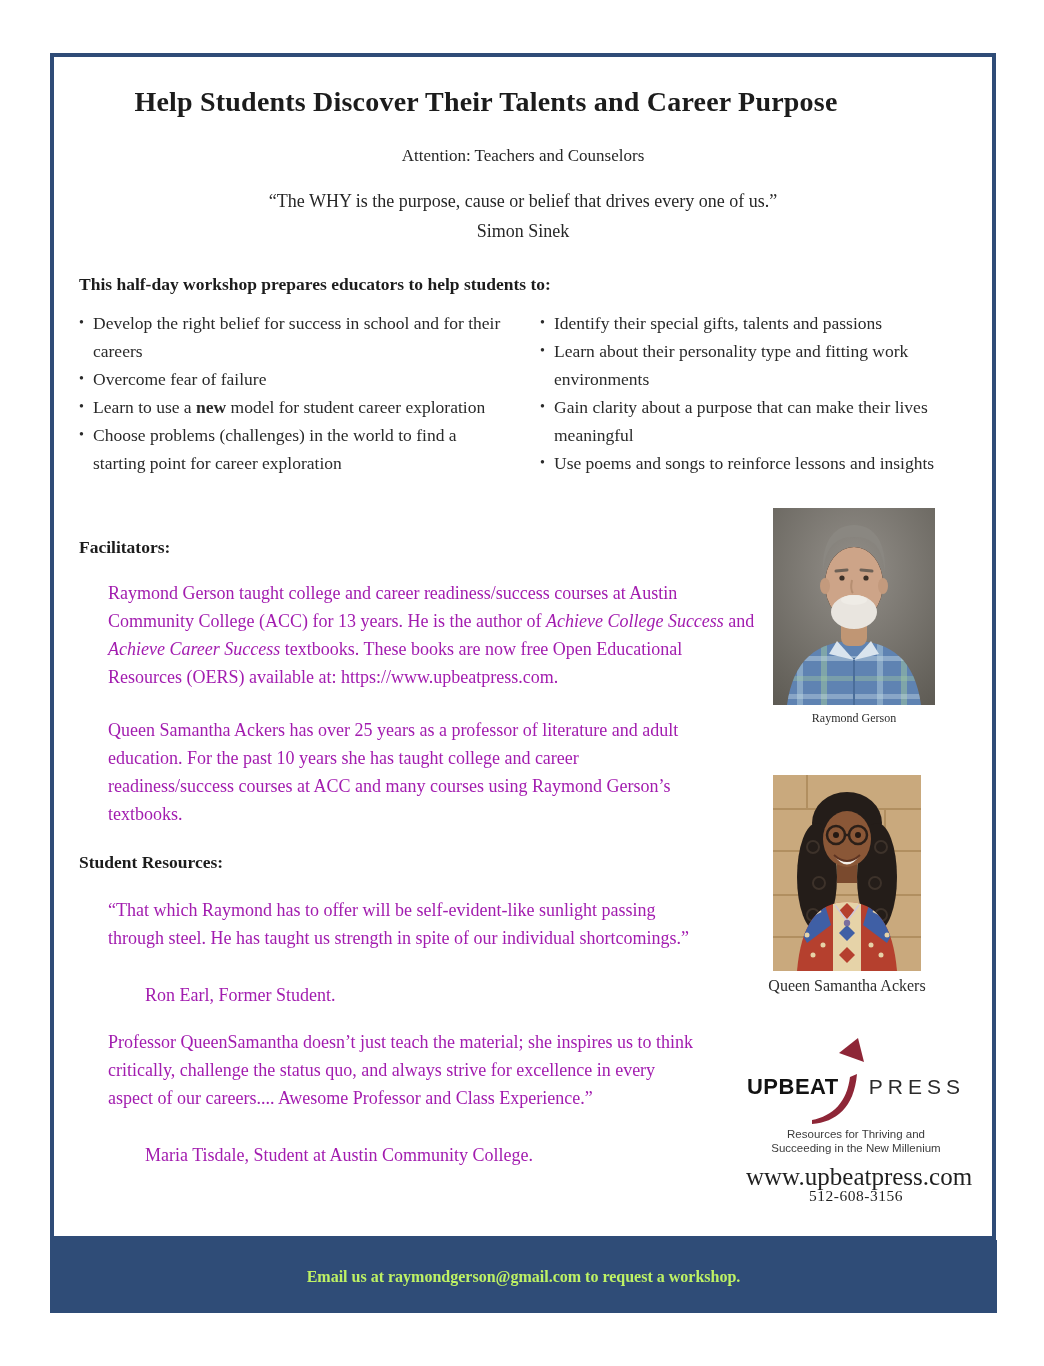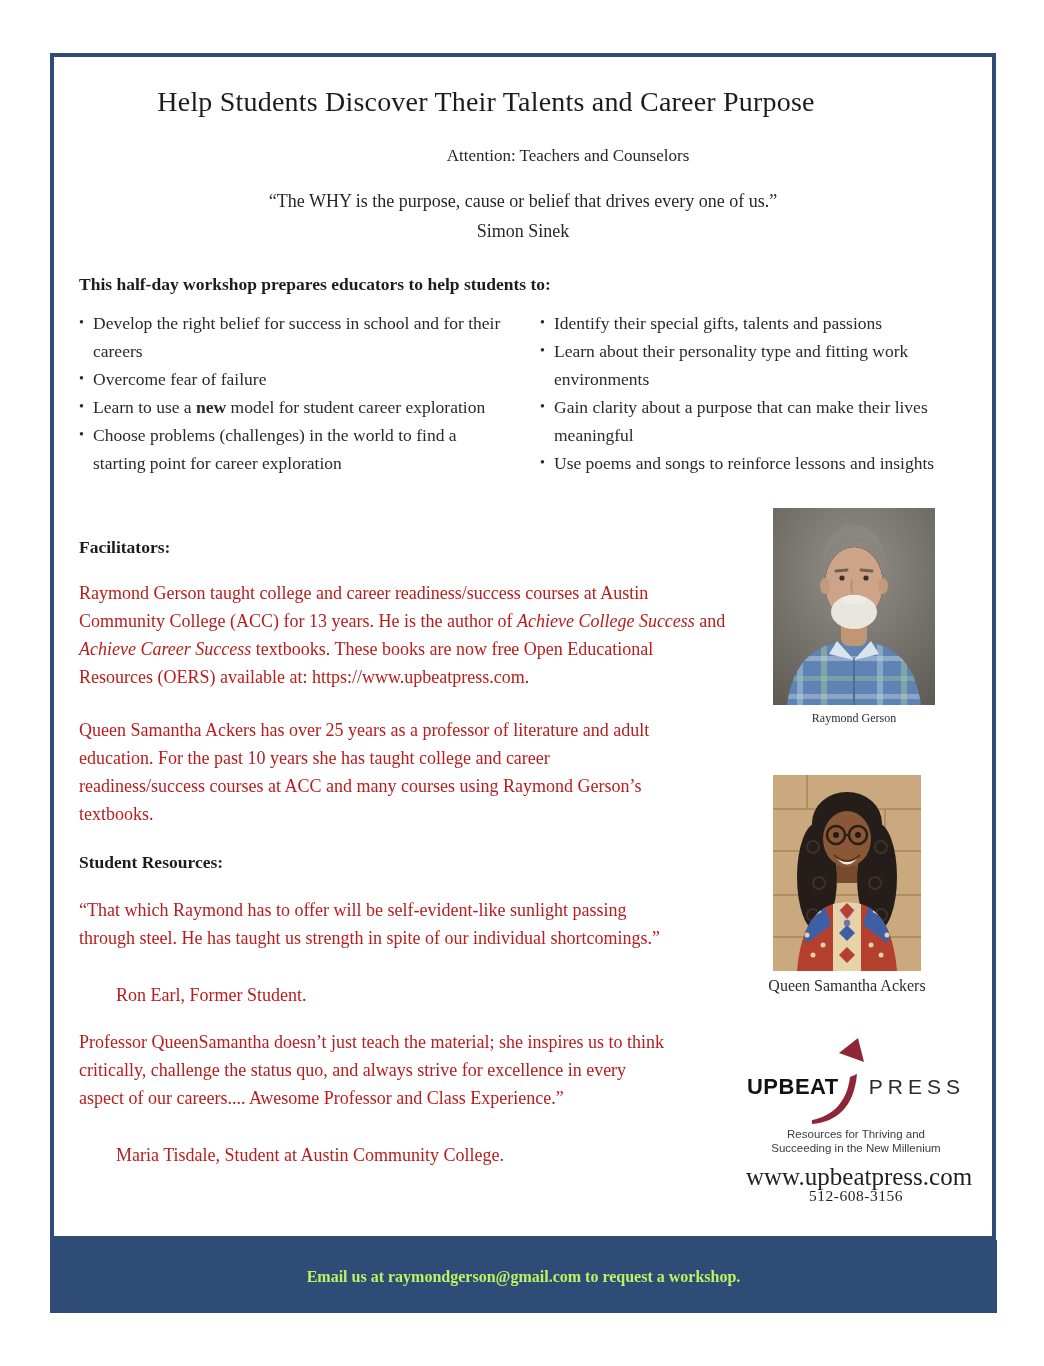--- a/index.html
+++ b/index.html
@@ -3,36 +3,36 @@
 <meta charset="utf-8">
 <style>
   html,body{margin:0;padding:0;background:#ffffff;}
   .canvas{position:relative;width:1044px;height:1366px;background:#ffffff;
           font-family:"Liberation Serif", serif;color:#262626;overflow:hidden;}
   .abs{position:absolute;}
   .centered{text-align:center;}
 
   .page-frame{left:50px;top:53px;width:946px;height:1187px;border:4px solid #2f4c77;box-sizing:border-box;}
 
-  .title{left:54px;top:86px;width:864px;font-size:28px;font-weight:normal;color:#1c1c1c;letter-spacing:.2px;}
-  .attention{left:54px;top:146px;width:938px;font-size:17px;color:#272727;padding-left:45px;}
+  .title{left:54px;top:86px;width:864px;font-size:28px;font-weight:bold;color:#1c1c1c;letter-spacing:.2px;}
+  .attention{left:54px;top:146px;width:938px;font-size:17px;color:#272727;}
   .quote{left:54px;top:191px;width:938px;font-size:18px;color:#272727;}
   .quote-author{left:54px;top:221px;width:938px;font-size:18px;color:#272727;}
 
   .sec-heading{font-size:17.5px;font-weight:bold;color:#1c1c1c;}
   .ws-heading{left:79px;top:274px;}
 
   ul.blist{margin:0;padding:0;list-style:none;font-size:17.5px;line-height:28px;color:#2a2a2a;}
   ul.blist li{position:relative;padding-left:15px;}
   ul.blist .dot{position:absolute;left:1px;top:0;font-size:14px;}
   .blist-left{left:78px;top:309px;width:430px;}
   .blist-right{left:539px;top:309px;width:414px;}
 
   .facil-heading{left:79px;top:537px;}
-  .body-par{font-size:18px;line-height:28px;color:#b91c1c;}
+  .body-par{font-size:18px;line-height:28px;color:#a21caf;margin-left:29px;}
   .p1{left:79px;top:579px;width:652px;}
   .p2{left:79px;top:716px;width:600px;}
 
   .sc-heading{left:79px;top:852px;}
   .q1{left:79px;top:896px;width:598px;}
   .attr1{left:116px;top:981px;width:560px;}
   .q2{left:79px;top:1028px;width:592px;}
   .attr2{left:116px;top:1141px;width:560px;}
 
   .photo{display:block;}

